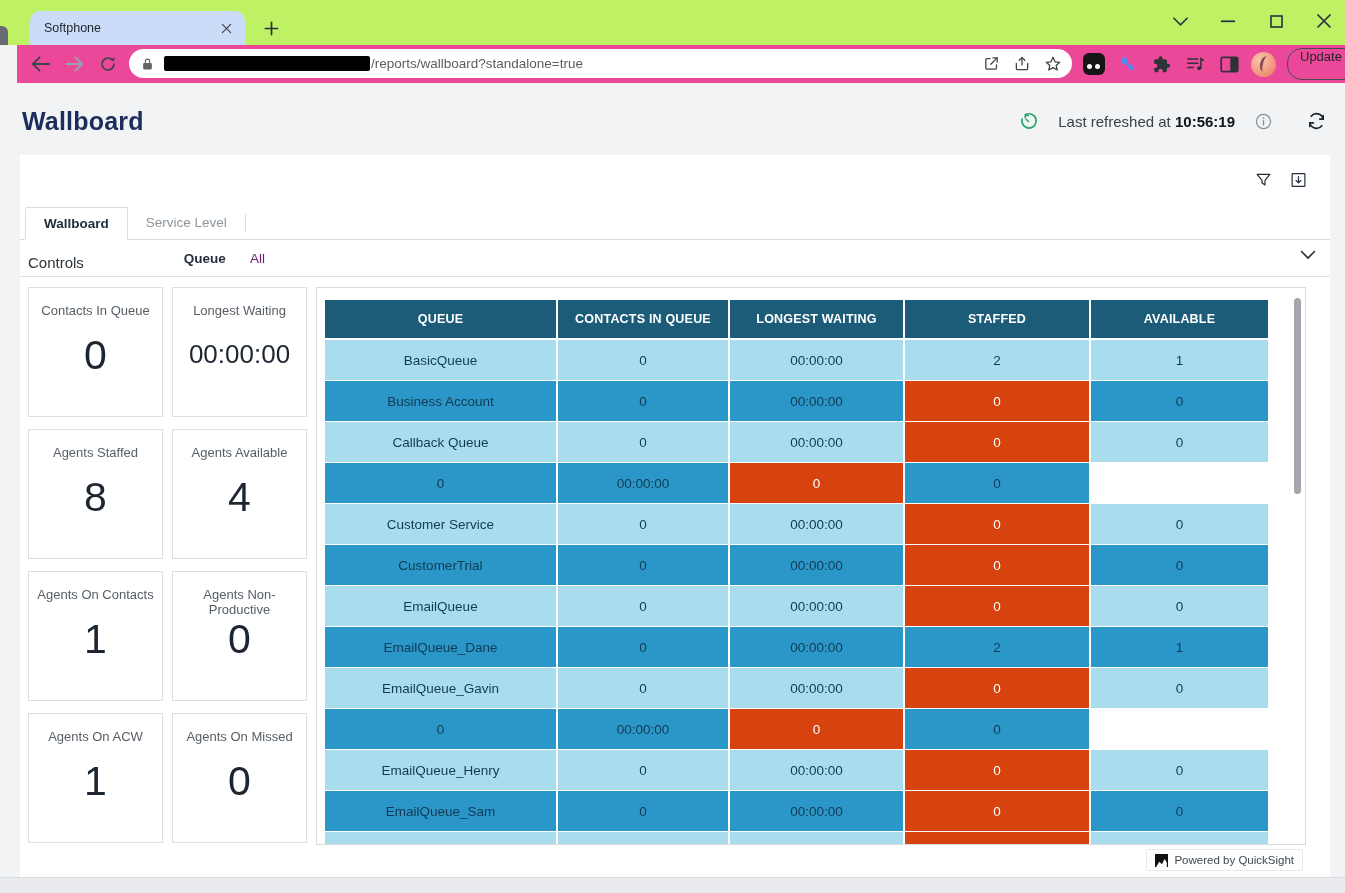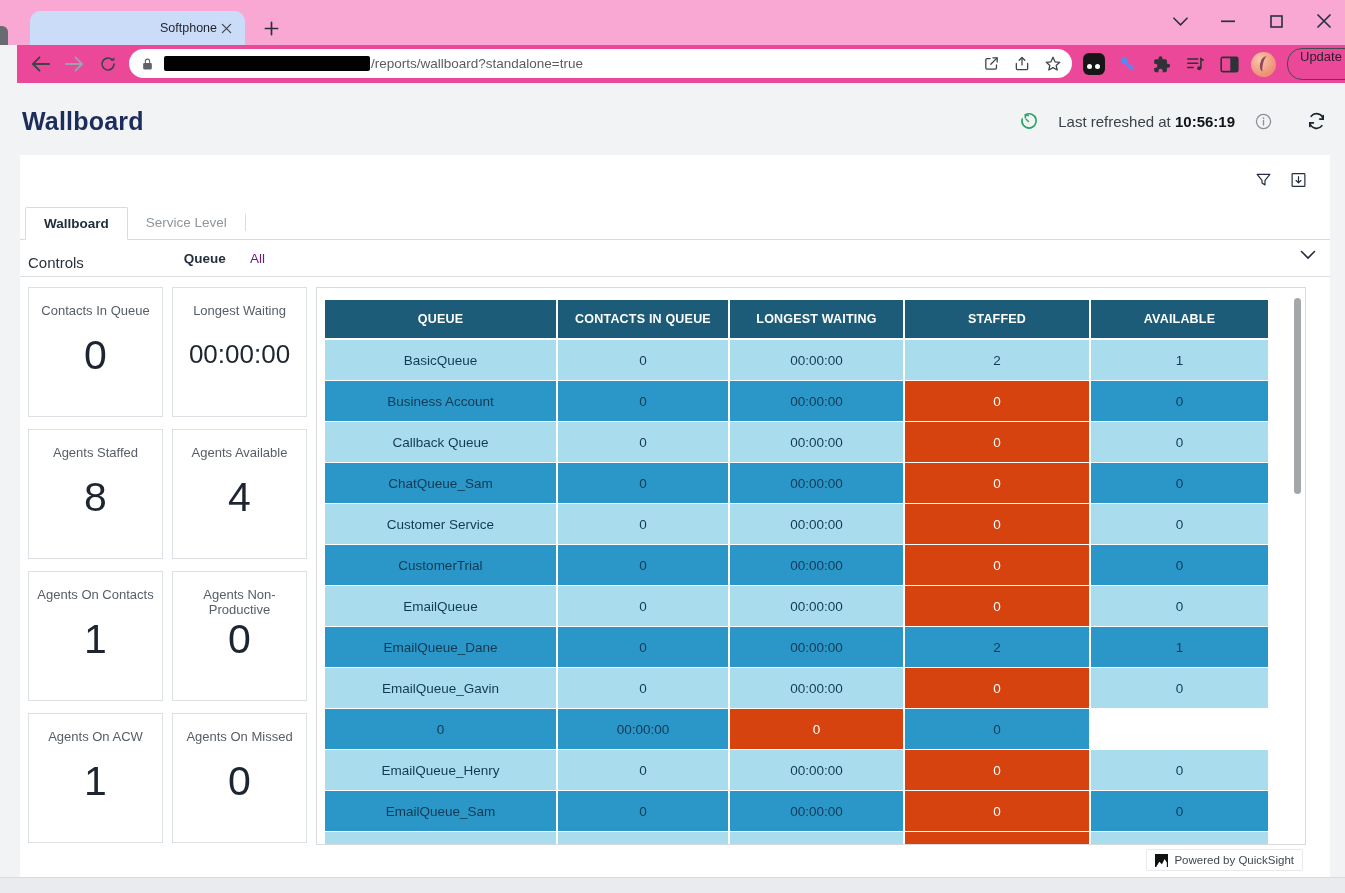--- a/index.html
+++ b/index.html
@@ -1,21 +1,21 @@
 <!DOCTYPE html>
 <html><head>
 <meta charset="utf-8">
 <style>
   * { margin:0; padding:0; box-sizing:border-box; }
   html,body { width:1345px; height:893px; overflow:hidden; }
   body { font-family:"Liberation Sans","DejaVu Sans",sans-serif; position:relative; background:#f2f3f5; }
   svg { display:block; }
 
   
-  .titlebar { position:absolute; left:0; top:0; width:1345px; height:45px; background:#f9a8d4;text-align:right; }
+  .titlebar { position:absolute; left:0; top:0; width:1345px; height:45px; background:#bef264; }
   .tab-sliver { position:absolute; left:0; top:26px; width:8px; height:19px; background:#686c72; border-radius:0 6px 0 0; }
   .browser-tab { position:absolute; left:30px; top:11px; width:215px; height:34px; background:#cbdcf9; border-radius:10px 10px 0 0; display:flex; align-items:center; padding:0 10px 0 14px; }
   .tab-title { font-size:12.5px; color:#1f2229; flex:1; }
   .tab-close { width:18px; height:18px; display:flex; align-items:center; justify-content:center; border-radius:50%; cursor:pointer; }
   .new-tab-btn { position:absolute; left:258px; top:15px; width:26px; height:26px; display:flex; align-items:center; justify-content:center; border-radius:50%; }
   .win-controls { position:absolute; right:8px; top:8px; display:flex; align-items:center; gap:22px; }
   .win-btn { width:26px; height:26px; display:flex; align-items:center; justify-content:center; }
 
   .toolbar { position:absolute; left:17px; top:45px; width:1345px; height:38px; background:#ec4899; display:flex; align-items:center; }
   .nav-btn { width:30px; height:30px; display:flex; align-items:center; justify-content:center; border-radius:50%; margin-left:4px; }
@@ -344,21 +344,20 @@
               <div class="td">0</div>
             </div>
             <div class="tr tone-light">
               <div class="td">Callback Queue</div>
               <div class="td">0</div>
               <div class="td">00:00:00</div>
               <div class="td alert">0</div>
               <div class="td">0</div>
             </div>
             <div class="tr tone-blue">
-              <div class="td">ChatQueue_Sam</div>
               <div class="td">0</div>
               <div class="td">00:00:00</div>
               <div class="td alert">0</div>
               <div class="td">0</div>
             </div>
             <div class="tr tone-light">
               <div class="td">Customer Service</div>
               <div class="td">0</div>
               <div class="td">00:00:00</div>
               <div class="td alert">0</div>

